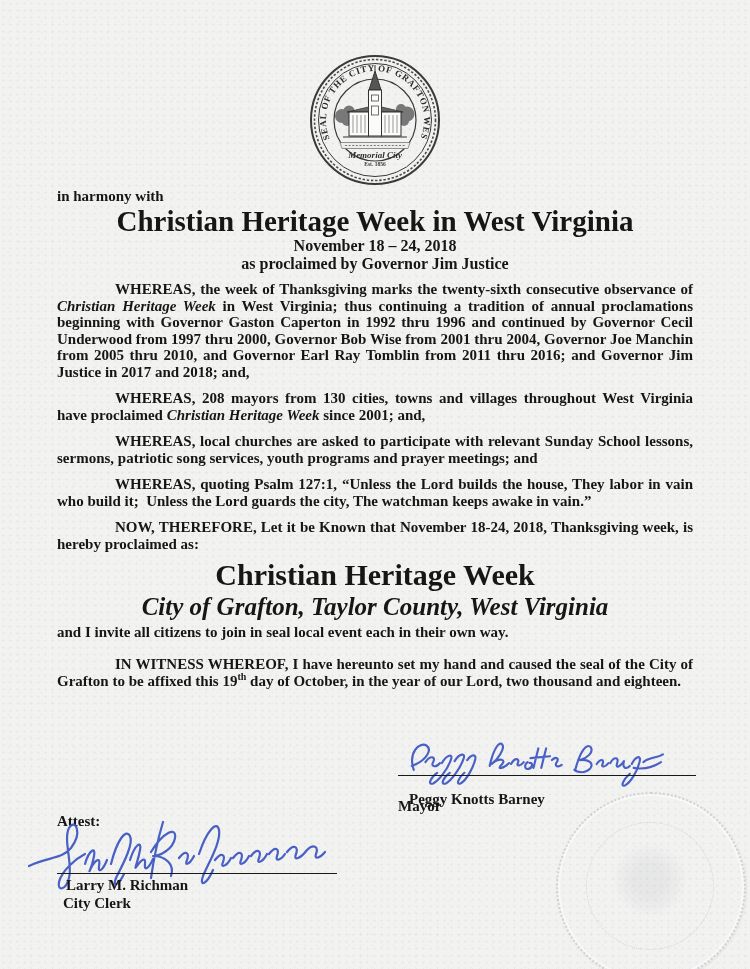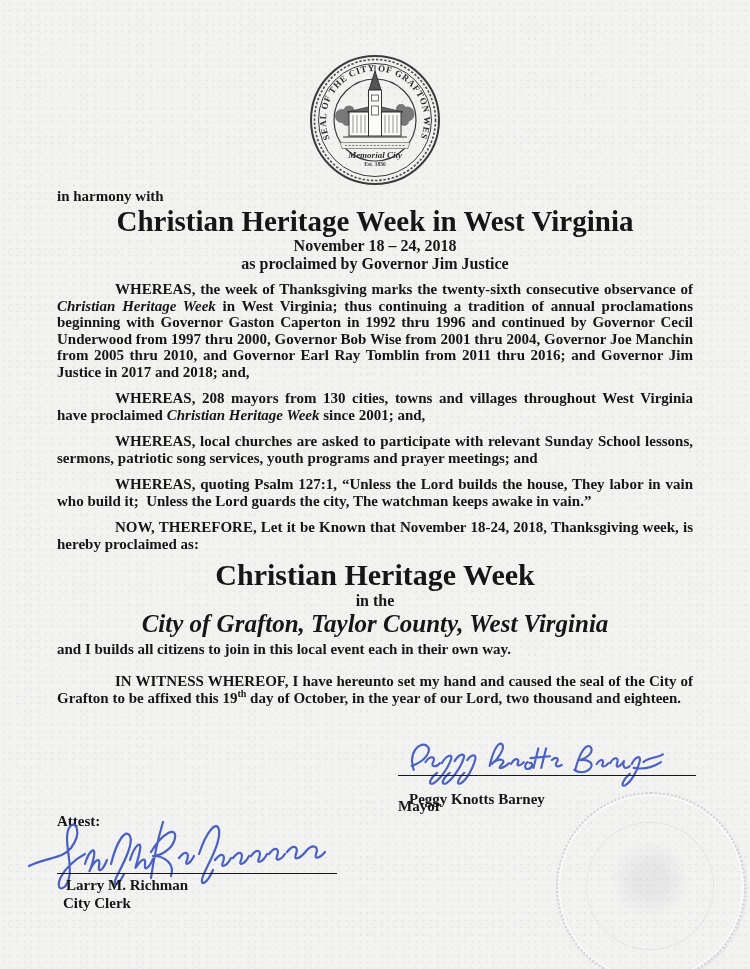--- a/index.html
+++ b/index.html
@@ -133,24 +133,23 @@
 
     <p class="para"><span>WHEREAS, 208 mayors from 130 cities, towns and villages throughout West Virginia have proclaimed </span><span class="it">Christian Heritage Week</span><span> since 2001; and,</span></p>
 
     <p class="para">WHEREAS, local churches are asked to participate with relevant Sunday School lessons, sermons, patriotic song services, youth programs and prayer meetings; and</p>
 
     <p class="para">WHEREAS, quoting Psalm 127:1, “Unless the Lord builds the house, They labor in vain who build it;&nbsp; Unless the Lord guards the city, The watchman keeps awake in vain.”</p>
 
     <p class="para">NOW, THEREFORE, Let it be Known that November 18-24, 2018, Thanksgiving week, is hereby proclaimed as:</p>
 
     <div class="big-event">Christian Heritage Week</div>
-    <div class="in-the">in the</div>
     <div class="location">City of Grafton, Taylor County, West Virginia</div>
 
-    <p class="invite">and I builds all citizens to join in this local event each in their own way.</p>
+    <p class="invite">and I invite all citizens to join in seal local event each in their own way.</p>
 
     <p class="para"><span>IN WITNESS WHEREOF, I have hereunto set my hand and caused the seal of the City of Grafton to be affixed this 19</span><sup>th</sup><span> day of October, in the year of our Lord, two thousand and eighteen.</span></p>
   </div>
 
   <div class="sig-mayor">
     <svg class="ink" width="292" height="48" viewBox="0 0 300 48">
       <path d="M10,30 C4,12 16,1 23,5 C29,9 24,20 8,26 M22,22 C27,15 33,16 30,22 C27,27 33,28 37,23 M39,23 C44,14 51,13 48,20 C45,29 36,41 30,44 C24,46 27,38 34,33 M52,21 C57,13 64,12 61,19 C58,28 49,41 43,44 C37,46 40,38 47,33 M65,20 C69,14 75,13 73,20 C71,28 64,41 58,44 C53,46 56,38 62,33"></path>
       <path d="M88,26 C92,8 98,0 101,4 C104,8 96,20 90,24 M90,24 C98,17 106,19 100,25 C95,30 102,29 108,23 M110,24 C114,17 119,18 117,23 C115,27 120,26 123,22 M127,22 C123,25 124,30 128,29 C132,28 133,22 129,23 M138,8 L133,28 M146,8 L141,28 M130,18 L150,16 M152,20 C156,16 160,18 157,22 C154,26 158,28 162,25"></path>
       <path d="M176,30 C181,10 188,2 192,7 C195,12 188,18 181,20 C189,19 196,23 191,29 C186,34 178,33 175,30 M198,24 C202,18 206,19 204,24 C202,28 207,27 210,23 M212,23 C216,16 221,17 219,23 C217,29 222,27 226,21 C224,28 228,30 232,26 M234,24 C238,16 244,14 242,22 C240,31 233,43 227,46 C222,48 225,40 232,34 M246,22 C252,17 260,18 266,14 M236,28 C248,30 258,26 264,22"></path>
     </svg>

